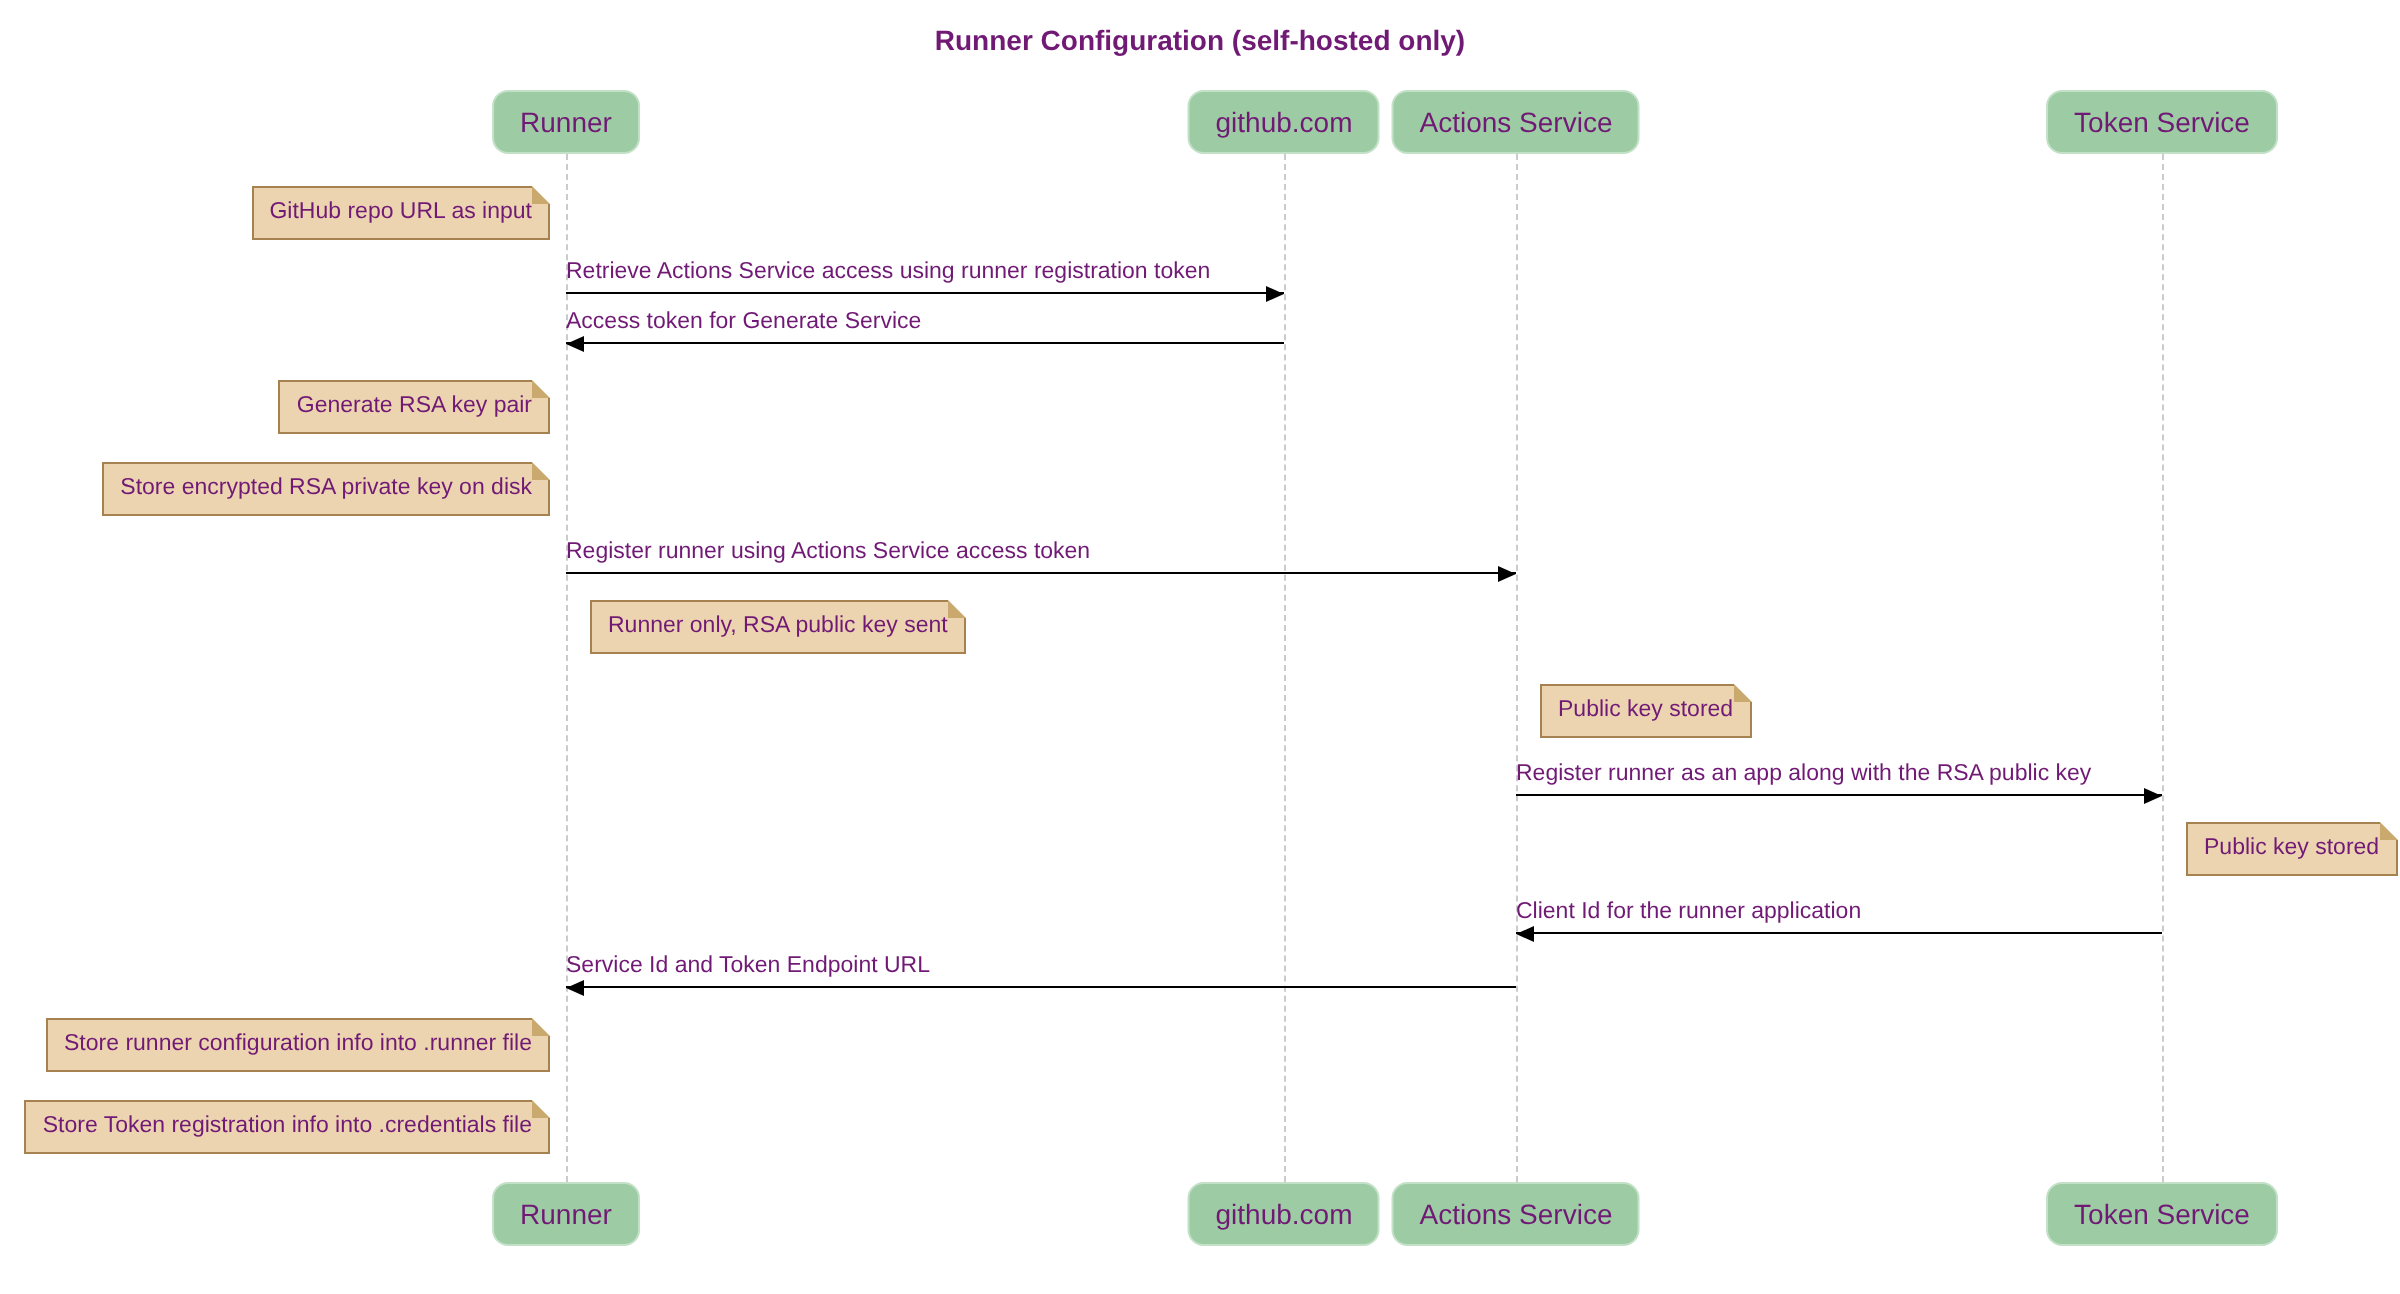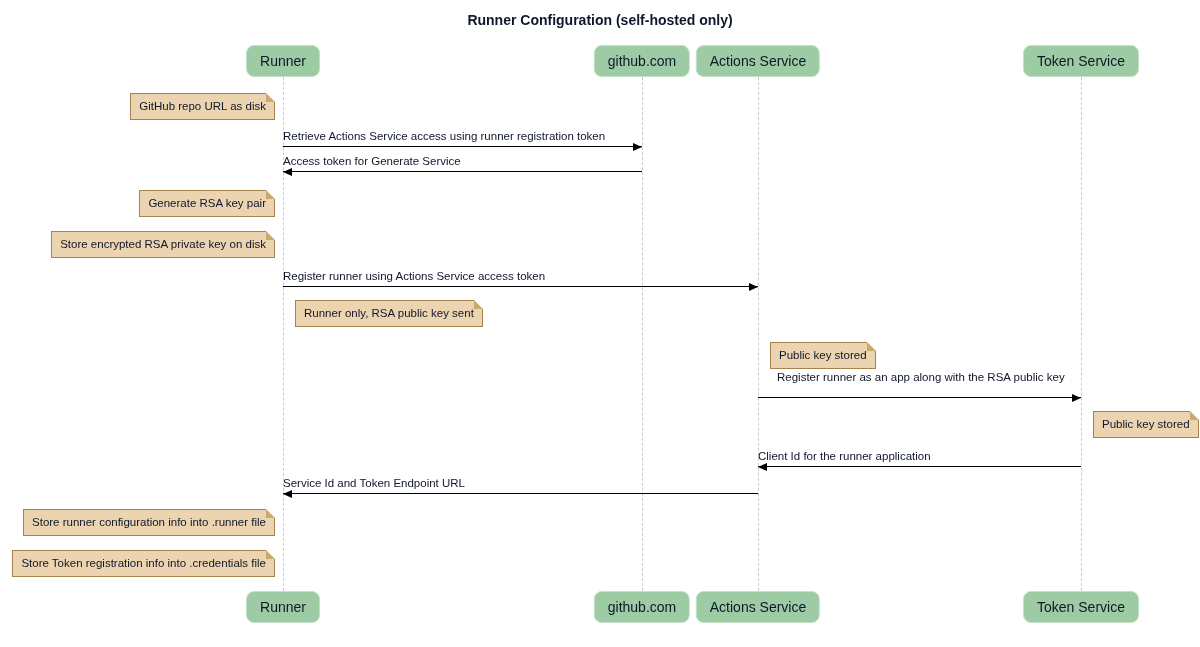--- a/index.html
+++ b/index.html
@@ -2,21 +2,21 @@
 <html style="--background: #ffffff; --actor-fill: #9dcba4; --actor-border: #c3e1c7; --note-fill: #ecd4b0; --note-border: #a5824f; --note-fold: #c9a96e; --lifeline: #cbcbcb; --arrow: #000000; --text: #000000;"><head>
 <meta charset="utf-8">
 <style>
   html, body { margin:0; padding:0; background:#ffffff; }
   .canvas {
     position:relative;
     width:1200px; height:647px;
     background:var(--background,#fff);
     font-family:"Liberation Sans","DejaVu Sans",sans-serif;
     overflow:hidden;
-    color:#0f172a;
+    color:#701a75;
   }
   .title {
     position:absolute; top:12px; left:0; width:100%;
     text-align:center; font-weight:bold; font-size:14px;
   }
   .actor-box {
     position:absolute; height:32px; line-height:30px;
     padding:0 13px; box-sizing:border-box;
     background:var(--actor-fill,#9dcba4);
     border:1px solid var(--actor-border,#c3e1c7);
@@ -78,28 +78,28 @@
       <div class="arrow-head right" style="left: 633px; top: 143px;"></div>
       <div class="msg-label" style="left: 283px; top: 130px; width: 359px;">Retrieve Actions Service access using runner registration token</div>
       <div class="msg-line" style="left: 283px; top: 171px; width: 359px;"></div>
       <div class="arrow-head left" style="left: 283px; top: 168px;"></div>
       <div class="msg-label" style="left: 283px; top: 155px; width: 359px;">Access token for Generate Service</div>
       <div class="msg-line" style="left: 283px; top: 286px; width: 475px;"></div>
       <div class="arrow-head right" style="left: 749px; top: 283px;"></div>
       <div class="msg-label" style="left: 283px; top: 270px; width: 475px;">Register runner using Actions Service access token</div>
       <div class="msg-line" style="left: 758px; top: 397px; width: 323px;"></div>
       <div class="arrow-head right" style="left: 1072px; top: 394px;"></div>
-      <div class="msg-label" style="left: 758px; top: 371px; width: 323px; margin-left: 19px;">Register runner as an app along with the RSA public key</div>
+      <div class="msg-label" style="left: 758px; top: 381px; width: 323px;">Register runner as an app along with the RSA public key</div>
       <div class="msg-line" style="left: 758px; top: 466px; width: 323px;"></div>
       <div class="arrow-head left" style="left: 758px; top: 463px;"></div>
       <div class="msg-label" style="left: 758px; top: 450px; width: 323px;">Client Id for the runner application</div>
       <div class="msg-line" style="left: 283px; top: 493px; width: 475px;"></div>
       <div class="arrow-head left" style="left: 283px; top: 490px;"></div>
       <div class="msg-label" style="left: 283px; top: 477px; width: 475px;">Service Id and Token Endpoint URL</div>
-      <div class="note" style="top: 93px; right: 925px;">GitHub repo URL as disk</div>
+      <div class="note" style="top: 93px; right: 925px;">GitHub repo URL as input</div>
       <div class="note" style="top: 190px; right: 925px;">Generate RSA key pair</div>
       <div class="note" style="top: 231px; right: 925px;">Store encrypted RSA private key on disk</div>
       <div class="note" style="top: 300px; left: 295px;">Runner only, RSA public key sent</div>
       <div class="note" style="top: 342px; left: 770px;">Public key stored</div>
       <div class="note" style="top: 411px; left: 1093px;">Public key stored</div>
       <div class="note" style="top: 509px; right: 925px;">Store runner configuration info into .runner file</div>
       <div class="note" style="top: 550px; right: 925px;">Store Token registration info into .credentials file</div>
     </div>
 </div>
 

